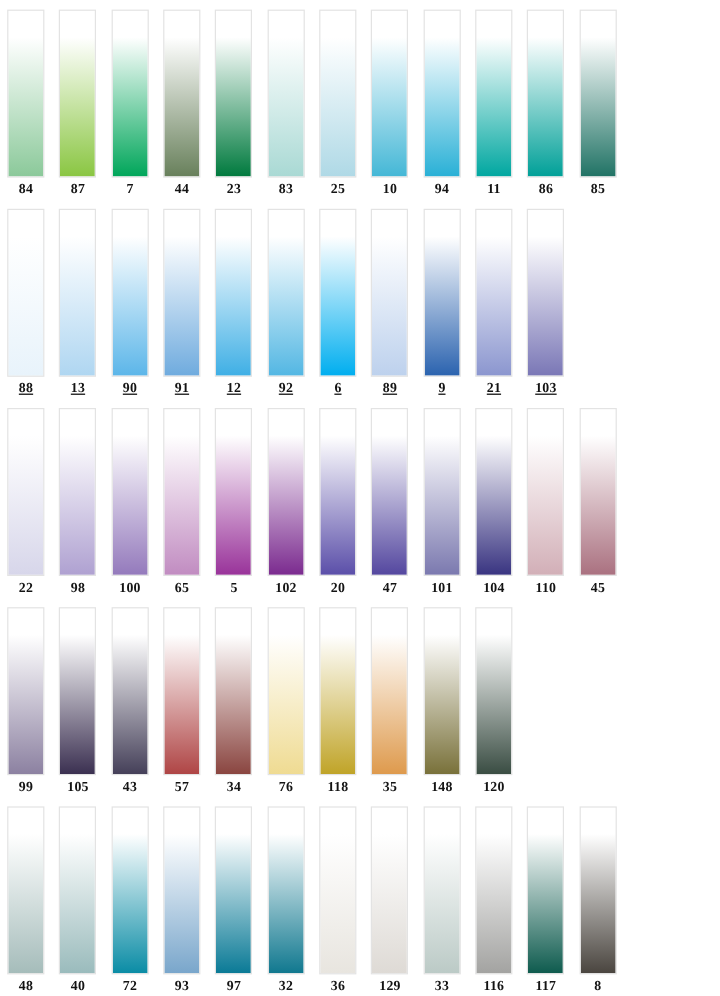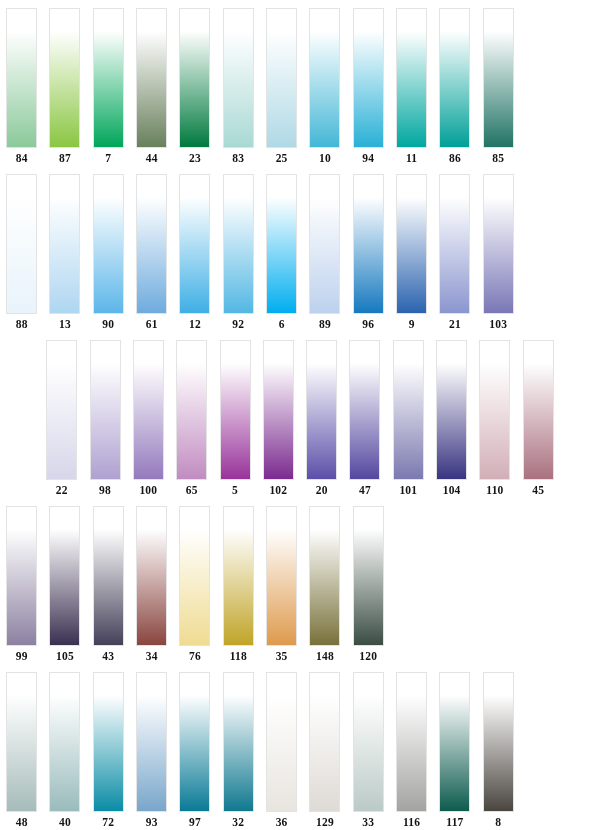--- a/index.html
+++ b/index.html
@@ -106,71 +106,67 @@
       </div>
       <div class="swatch-cell">
         <div class="swatch-bar" style="border: 1px solid rgb(227, 227, 227); background: linear-gradient(rgb(255, 255, 255) 0%, rgb(255, 255, 255) 16%, rgb(0, 160, 152) 100%);"></div>
         <div class="swatch-label">86</div>
       </div>
       <div class="swatch-cell">
         <div class="swatch-bar" style="border: 1px solid rgb(227, 227, 227); background: linear-gradient(rgb(255, 255, 255) 0%, rgb(255, 255, 255) 16%, rgb(33, 115, 101) 100%);"></div>
         <div class="swatch-label">85</div>
       </div>
     </div>
-    <div class="swatch-row" style="top: 174px;">
+    <div class="swatch-row" style="top: 174px; text-decoration: underline;">
       <div class="swatch-cell">
         <div class="swatch-bar" style="border: 1px solid rgb(227, 227, 227); background: linear-gradient(rgb(255, 255, 255) 0%, rgb(255, 255, 255) 16%, rgb(232, 243, 251) 100%);"></div>
         <div class="swatch-label">88</div>
       </div>
       <div class="swatch-cell">
         <div class="swatch-bar" style="border: 1px solid rgb(227, 227, 227); background: linear-gradient(rgb(255, 255, 255) 0%, rgb(255, 255, 255) 16%, rgb(175, 214, 241) 100%);"></div>
         <div class="swatch-label">13</div>
       </div>
       <div class="swatch-cell">
         <div class="swatch-bar" style="border: 1px solid rgb(227, 227, 227); background: linear-gradient(rgb(255, 255, 255) 0%, rgb(255, 255, 255) 16%, rgb(92, 182, 233) 100%);"></div>
         <div class="swatch-label">90</div>
       </div>
       <div class="swatch-cell">
         <div class="swatch-bar" style="border: 1px solid rgb(227, 227, 227); background: linear-gradient(rgb(255, 255, 255) 0%, rgb(255, 255, 255) 16%, rgb(111, 171, 222) 100%);"></div>
-        <div class="swatch-label">61</div>
+        <div class="swatch-label">91</div>
       </div>
       <div class="swatch-cell">
         <div class="swatch-bar" style="border: 1px solid rgb(227, 227, 227); background: linear-gradient(rgb(255, 255, 255) 0%, rgb(255, 255, 255) 16%, rgb(63, 175, 229) 100%);"></div>
         <div class="swatch-label">12</div>
       </div>
       <div class="swatch-cell">
         <div class="swatch-bar" style="border: 1px solid rgb(227, 227, 227); background: linear-gradient(rgb(255, 255, 255) 0%, rgb(255, 255, 255) 16%, rgb(83, 183, 227) 100%);"></div>
         <div class="swatch-label">92</div>
       </div>
       <div class="swatch-cell">
         <div class="swatch-bar" style="border: 1px solid rgb(227, 227, 227); background: linear-gradient(rgb(255, 255, 255) 0%, rgb(255, 255, 255) 16%, rgb(0, 174, 239) 100%);"></div>
         <div class="swatch-label">6</div>
       </div>
       <div class="swatch-cell">
         <div class="swatch-bar" style="border: 1px solid rgb(227, 227, 227); background: linear-gradient(rgb(255, 255, 255) 0%, rgb(255, 255, 255) 16%, rgb(189, 209, 237) 100%);"></div>
         <div class="swatch-label">89</div>
       </div>
       <div class="swatch-cell">
-        <div class="swatch-bar" style="border: 1px solid rgb(227, 227, 227); background: linear-gradient(rgb(255, 255, 255) 0%, rgb(255, 255, 255) 16%, rgb(22, 121, 191) 100%);"></div>
-        <div class="swatch-label">96</div>
-      </div>
-      <div class="swatch-cell">
         <div class="swatch-bar" style="border: 1px solid rgb(227, 227, 227); background: linear-gradient(rgb(255, 255, 255) 0%, rgb(255, 255, 255) 16%, rgb(43, 99, 175) 100%);"></div>
         <div class="swatch-label">9</div>
       </div>
       <div class="swatch-cell">
         <div class="swatch-bar" style="border: 1px solid rgb(227, 227, 227); background: linear-gradient(rgb(255, 255, 255) 0%, rgb(255, 255, 255) 16%, rgb(139, 150, 207) 100%);"></div>
         <div class="swatch-label">21</div>
       </div>
       <div class="swatch-cell">
         <div class="swatch-bar" style="border: 1px solid rgb(227, 227, 227); background: linear-gradient(rgb(255, 255, 255) 0%, rgb(255, 255, 255) 16%, rgb(122, 119, 182) 100%);"></div>
         <div class="swatch-label">103</div>
       </div>
     </div>
-    <div class="swatch-row" style="top: 340px; justify-content: center;">
+    <div class="swatch-row" style="top: 340px;">
       <div class="swatch-cell">
         <div class="swatch-bar" style="border: 1px solid rgb(227, 227, 227); background: linear-gradient(rgb(255, 255, 255) 0%, rgb(255, 255, 255) 16%, rgb(215, 214, 234) 100%);"></div>
         <div class="swatch-label">22</div>
       </div>
       <div class="swatch-cell">
         <div class="swatch-bar" style="border: 1px solid rgb(227, 227, 227); background: linear-gradient(rgb(255, 255, 255) 0%, rgb(255, 255, 255) 16%, rgb(175, 161, 209) 100%);"></div>
         <div class="swatch-label">98</div>
       </div>
       <div class="swatch-cell">
         <div class="swatch-bar" style="border: 1px solid rgb(227, 227, 227); background: linear-gradient(rgb(255, 255, 255) 0%, rgb(255, 255, 255) 16%, rgb(148, 122, 188) 100%);"></div>
@@ -218,20 +214,24 @@
         <div class="swatch-bar" style="border: 1px solid rgb(227, 227, 227); background: linear-gradient(rgb(255, 255, 255) 0%, rgb(255, 255, 255) 16%, rgb(140, 129, 161) 100%);"></div>
         <div class="swatch-label">99</div>
       </div>
       <div class="swatch-cell">
         <div class="swatch-bar" style="border: 1px solid rgb(227, 227, 227); background: linear-gradient(rgb(255, 255, 255) 0%, rgb(255, 255, 255) 16%, rgb(59, 48, 81) 100%);"></div>
         <div class="swatch-label">105</div>
       </div>
       <div class="swatch-cell">
         <div class="swatch-bar" style="border: 1px solid rgb(227, 227, 227); background: linear-gradient(rgb(255, 255, 255) 0%, rgb(255, 255, 255) 16%, rgb(69, 64, 89) 100%);"></div>
         <div class="swatch-label">43</div>
+      </div>
+      <div class="swatch-cell">
+        <div class="swatch-bar" style="border: 1px solid rgb(227, 227, 227); background: linear-gradient(rgb(255, 255, 255) 0%, rgb(255, 255, 255) 16%, rgb(175, 69, 69) 100%);"></div>
+        <div class="swatch-label">57</div>
       </div>
       <div class="swatch-cell">
         <div class="swatch-bar" style="border: 1px solid rgb(227, 227, 227); background: linear-gradient(rgb(255, 255, 255) 0%, rgb(255, 255, 255) 16%, rgb(138, 69, 64) 100%);"></div>
         <div class="swatch-label">34</div>
       </div>
       <div class="swatch-cell">
         <div class="swatch-bar" style="border: 1px solid rgb(227, 227, 227); background: linear-gradient(rgb(255, 255, 255) 0%, rgb(255, 255, 255) 16%, rgb(239, 219, 146) 100%);"></div>
         <div class="swatch-label">76</div>
       </div>
       <div class="swatch-cell">

